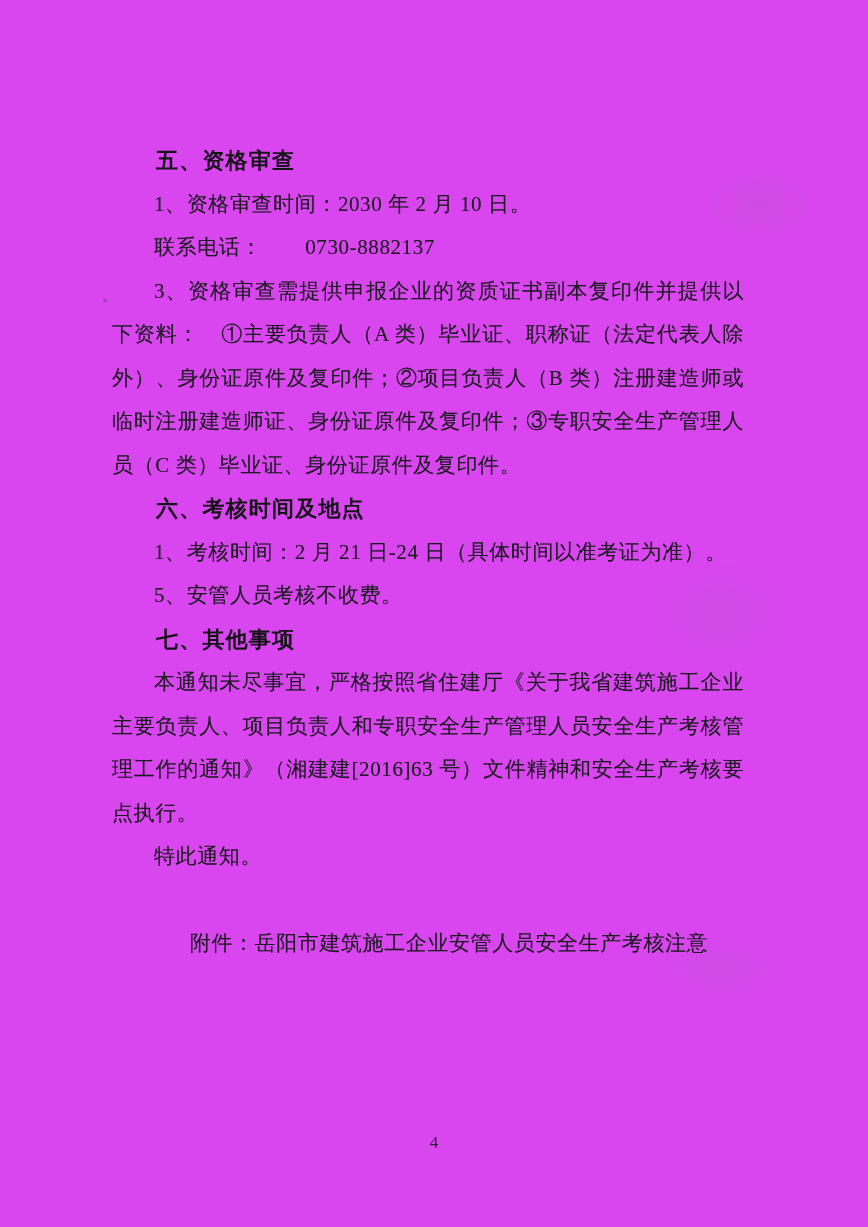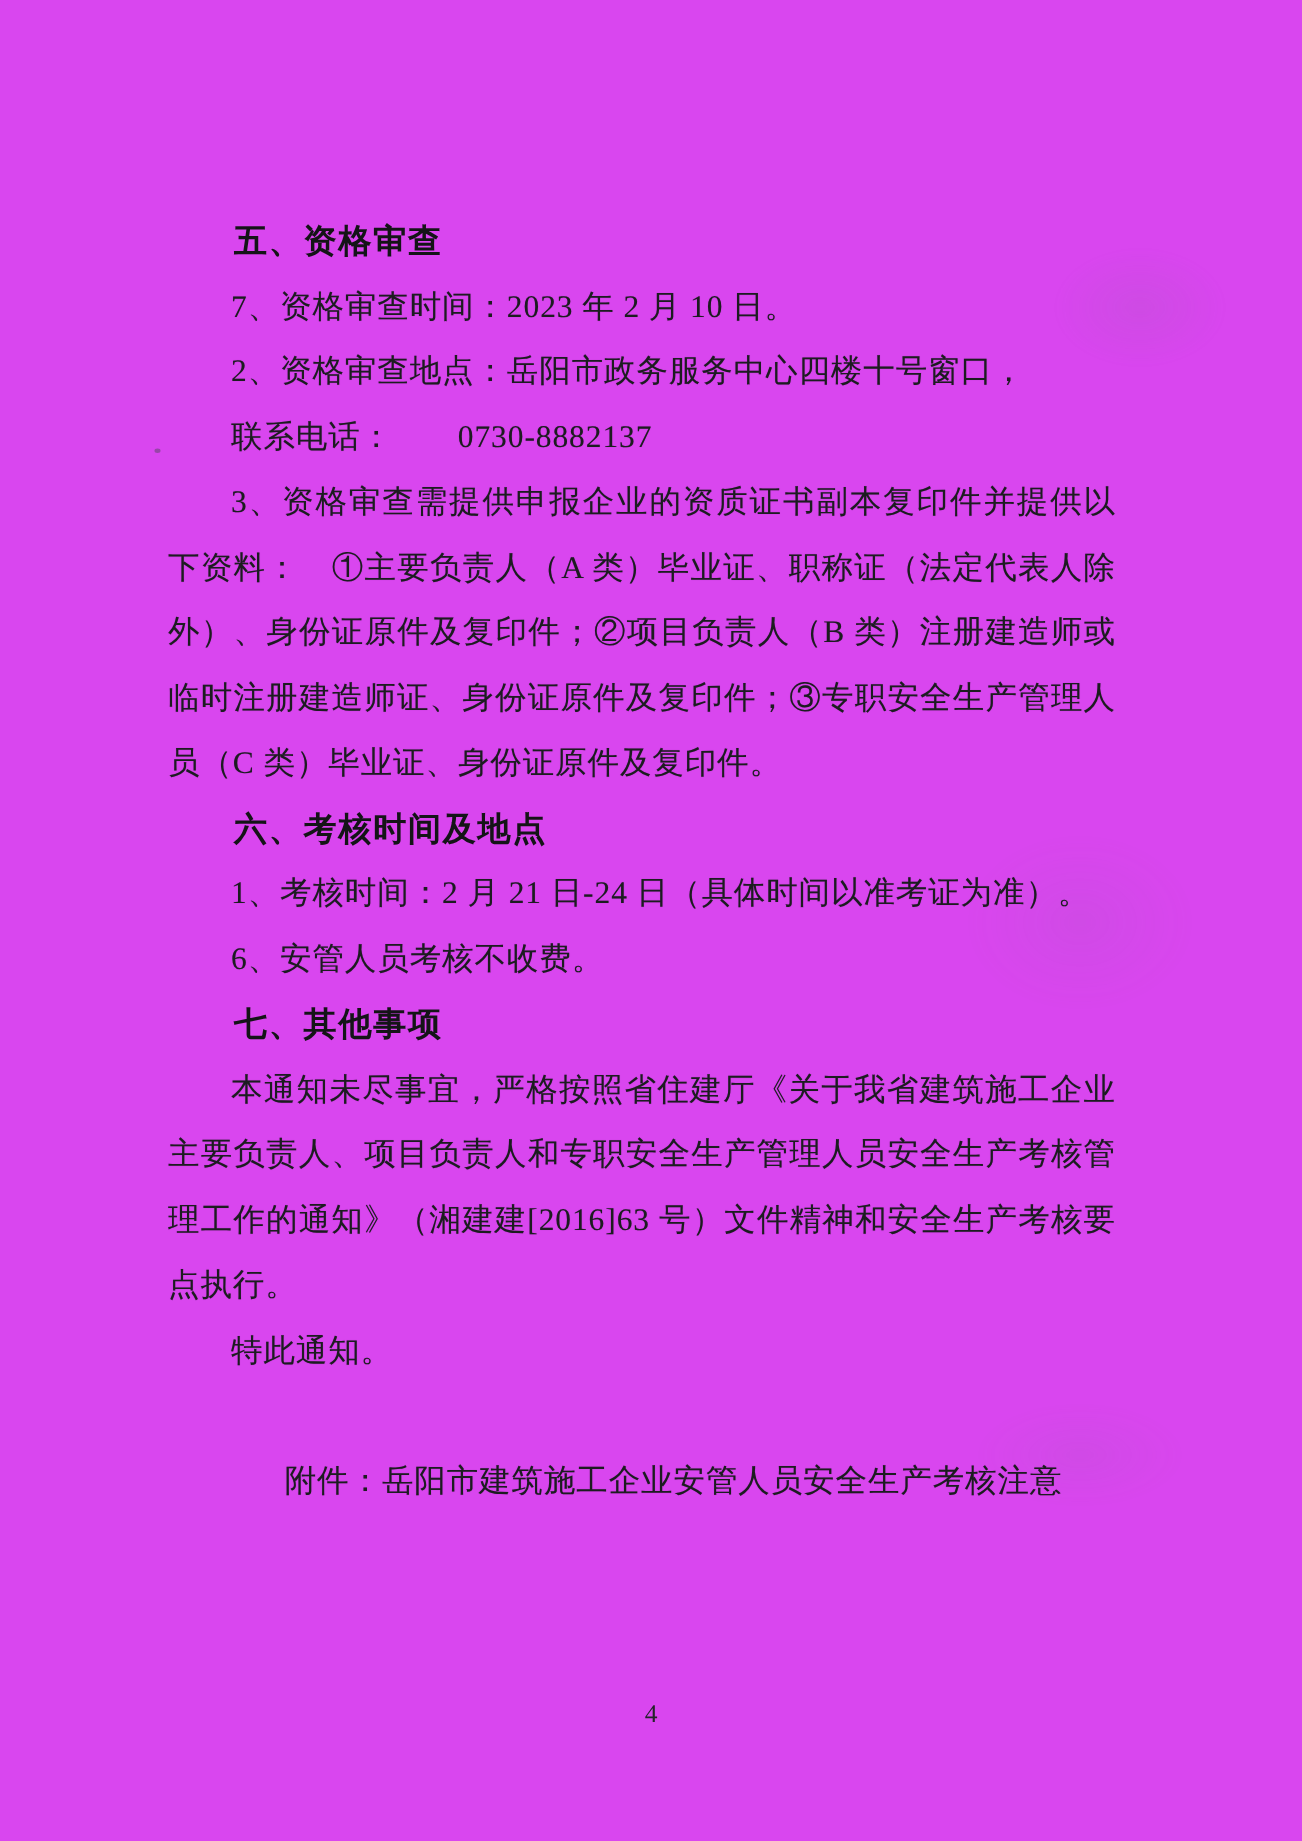--- a/index.html
+++ b/index.html
@@ -84,28 +84,27 @@
 <div class="page" style="background: #d946ef; color: rgb(28, 28, 32);">
 
   <div class="scan-smudge smudge-1"></div>
   <div class="scan-smudge smudge-2"></div>
   <div class="scan-smudge smudge-3"></div>
   <div class="speck"></div>
 
   <div class="content">
 
     <h2>五、资格审查</h2>
-    <p>7、资格审查时间：2023 年 2 月 10 日。</p>
-    <p>2、资格审查地点：岳阳市政务服务中心四楼十号窗口，</p>
+    <p>1、资格审查时间：2030 年 2 月 10 日。</p>
     <p>联系电话：　　0730-8882137</p>
     <p>3、资格审查需提供申报企业的资质证书副本复印件并提供以下资料：　①主要负责人（A 类）毕业证、职称证（法定代表人除外）、身份证原件及复印件；②项目负责人（B 类）注册建造师或临时注册建造师证、身份证原件及复印件；③专职安全生产管理人员（C 类）毕业证、身份证原件及复印件。</p>
 
     <h2>六、考核时间及地点</h2>
     <p>1、考核时间：2 月 21 日-24 日（具体时间以准考证为准）。</p>
-    <p>6、安管人员考核不收费。</p>
+    <p>5、安管人员考核不收费。</p>
 
     <h2>七、其他事项</h2>
     <p>本通知未尽事宜，严格按照省住建厅《关于我省建筑施工企业主要负责人、项目负责人和专职安全生产管理人员安全生产考核管理工作的通知》（湘建建[2016]63 号）文件精神和安全生产考核要点执行。</p>
     <p>特此通知。</p>
 
     <p class="attachment">附件：岳阳市建筑施工企业安管人员安全生产考核注意</p>
 
   </div>
 
   <div class="page-number">4</div>

